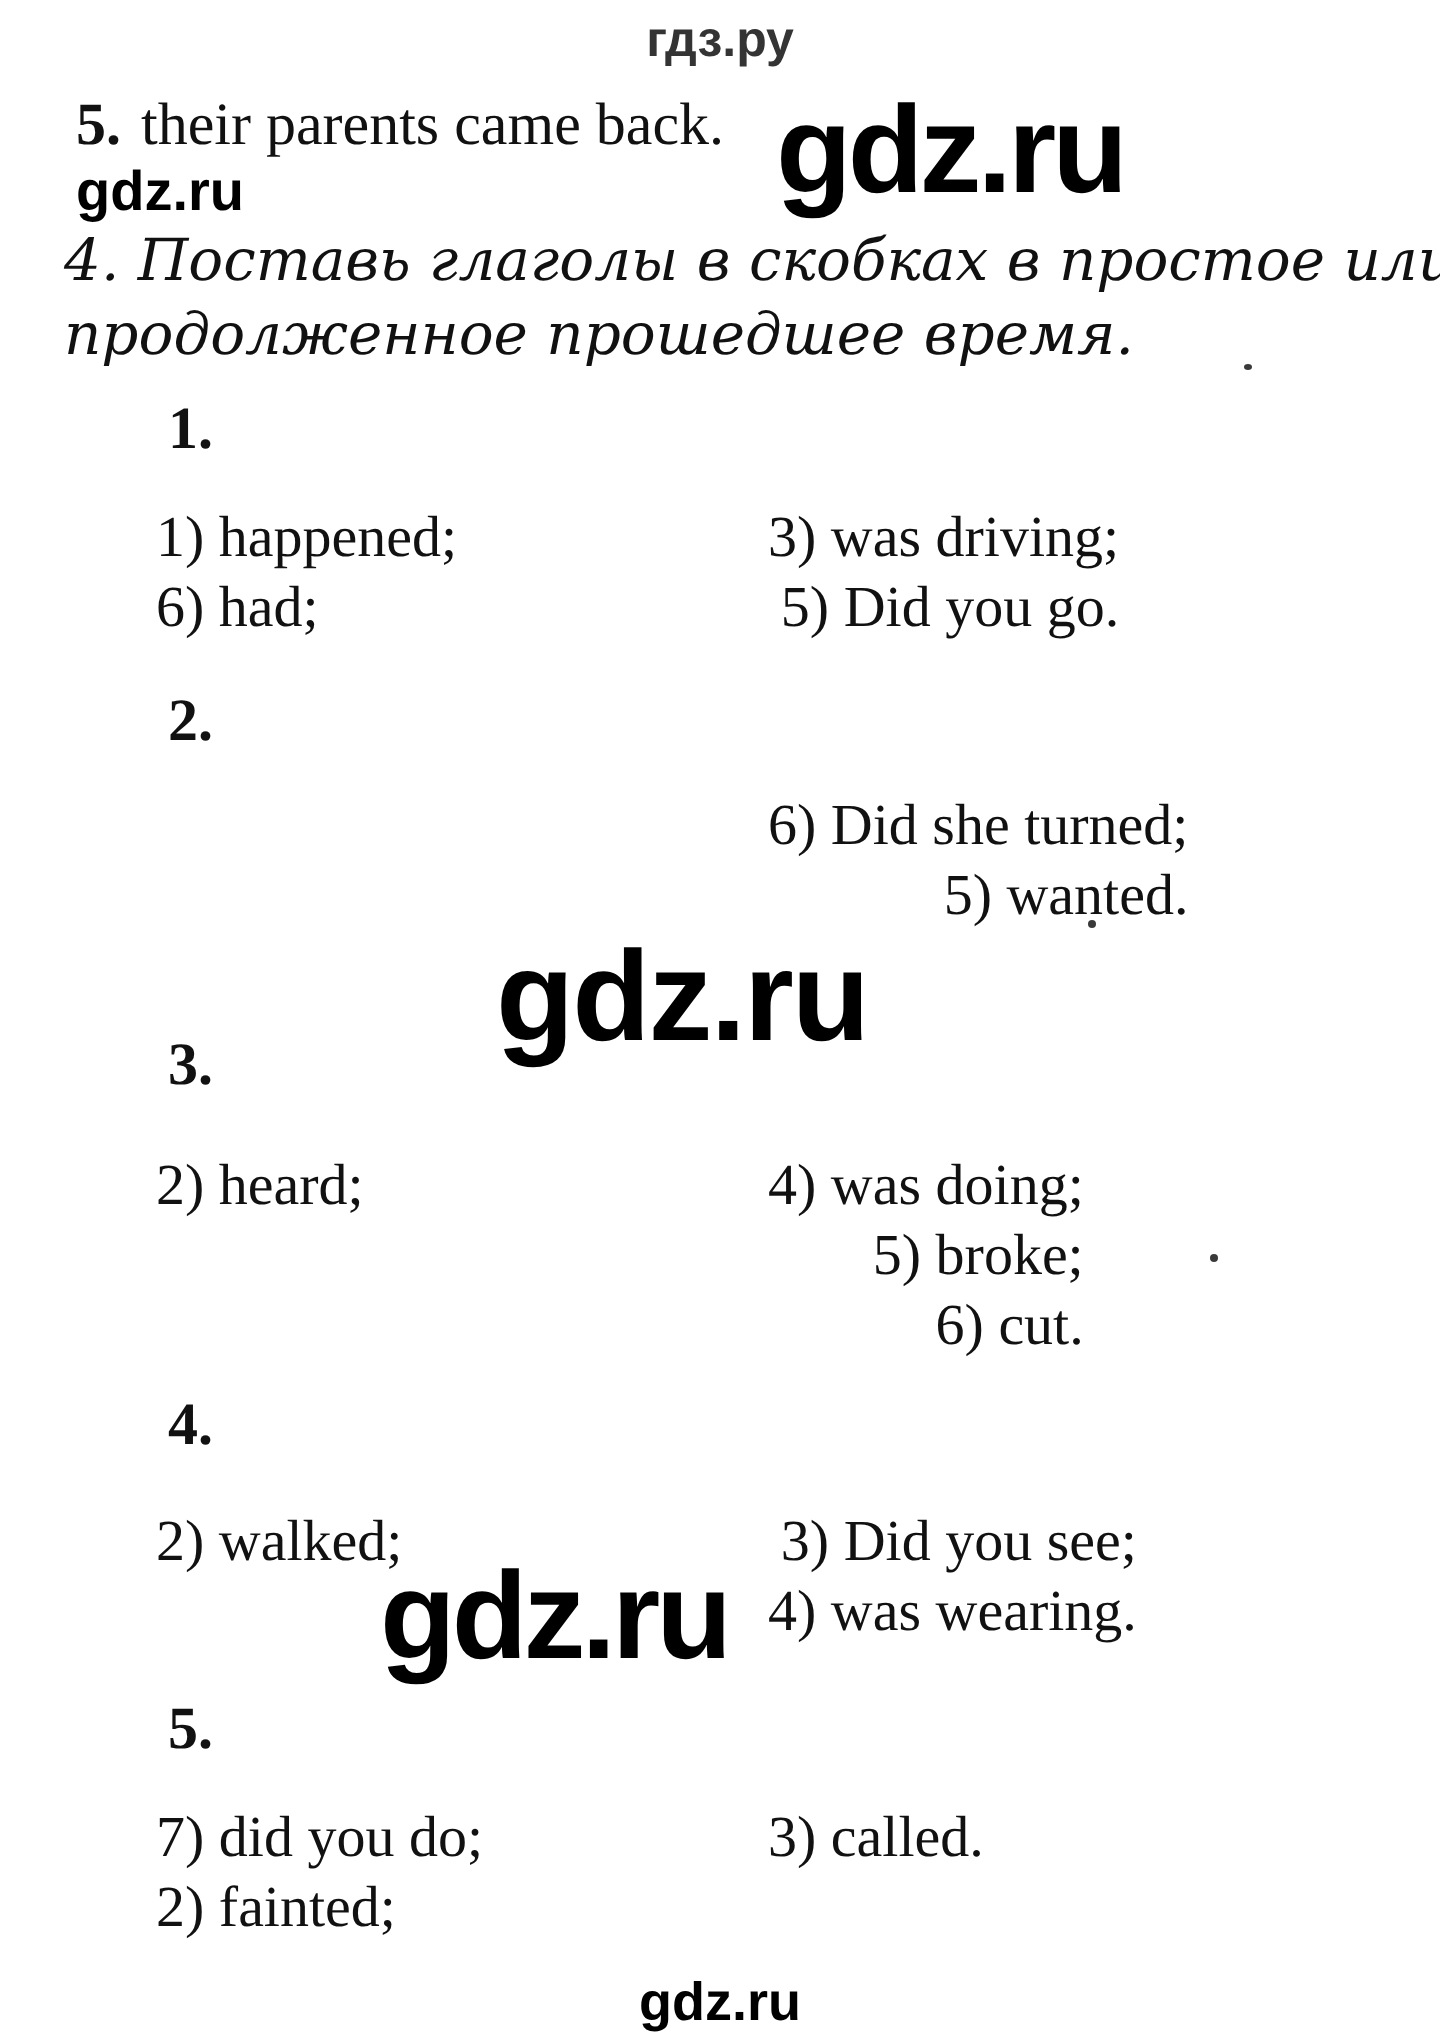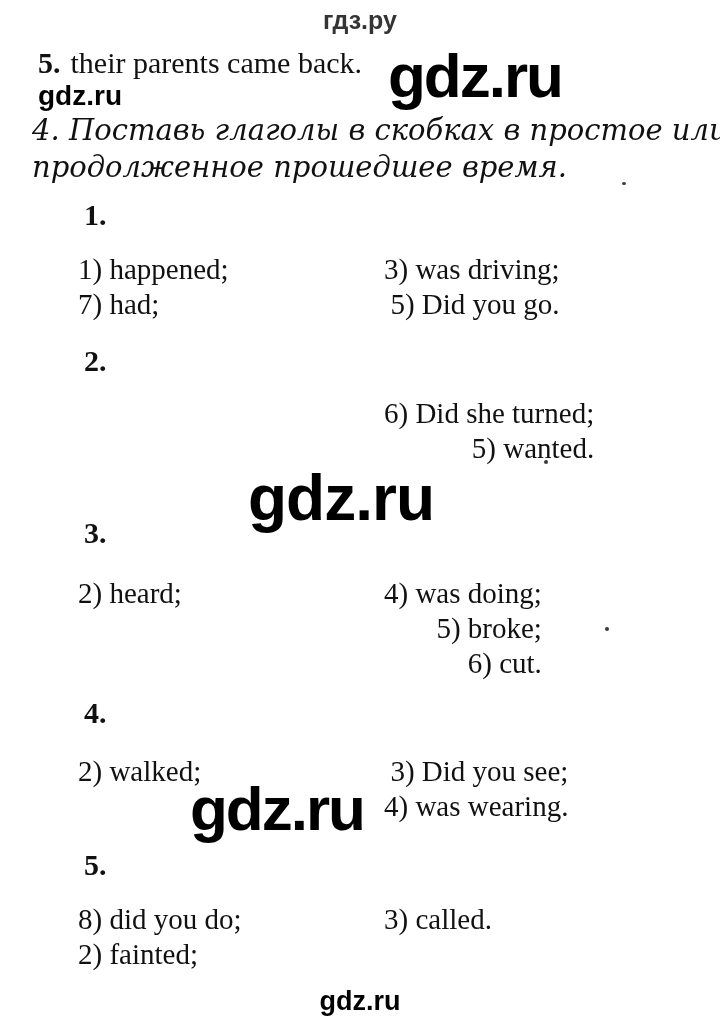--- a/index.html
+++ b/index.html
@@ -98,21 +98,21 @@
   <div class="wm wm-small">gdz.ru</div>
 
   <div class="task-heading">
     <div class="h-line">4. Поставь глаголы в скобках в простое или</div>
     <div class="h-line">продолженное прошедшее время.</div>
   </div>
 
   <div class="section-label" style="top:198px;">1.</div>
   <div class="col col-left" style="top:252px;">
     <div class="row">1) happened;</div>
-    <div class="row">7) had;</div>
+    <div class="row">6) had;</div>
   </div>
   <div class="col col-right" style="top:252px;">
     <div class="row">3) was driving;</div>
     <div class="row">5) Did you go.</div>
   </div>
 
   <div class="section-label" style="top:344px;">2.</div>
   <div class="col col-right" style="top:396px;">
     <div class="row">6) Did she turned;</div>
     <div class="row">5) wanted.</div>
@@ -134,21 +134,21 @@
     <div class="row">2) walked;</div>
   </div>
   <div class="col col-right" style="top:754px;">
     <div class="row">3) Did you see;</div>
     <div class="row">4) was wearing.</div>
   </div>
   <div class="wm wm-low">gdz.ru</div>
 
   <div class="section-label" style="top:848px;">5.</div>
   <div class="col col-left" style="top:902px;">
-    <div class="row">8) did you do;</div>
+    <div class="row">7) did you do;</div>
     <div class="row">2) fainted;</div>
   </div>
   <div class="col col-right" style="top:902px;">
     <div class="row">3) called.</div>
   </div>
 
   <div class="speck" style="left:622px; top:182px; width:4px; height:3px;"></div>
   <div class="speck" style="left:544px; top:460px; width:4px; height:4px;"></div>
   <div class="speck" style="left:605px; top:627px; width:4px; height:4px;"></div>
 

